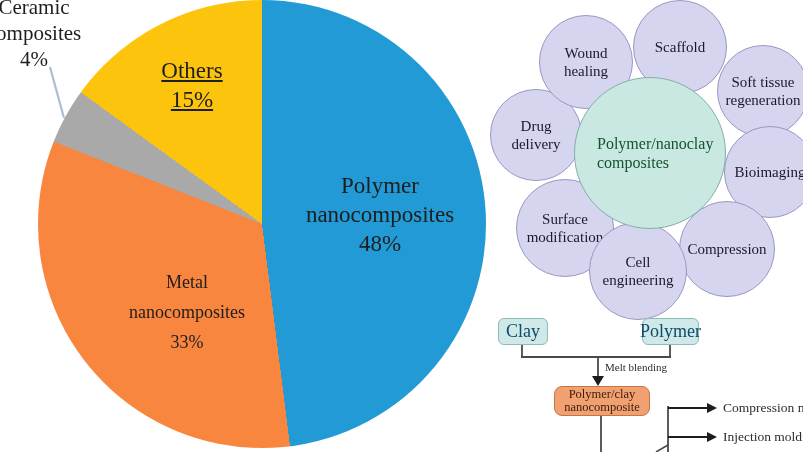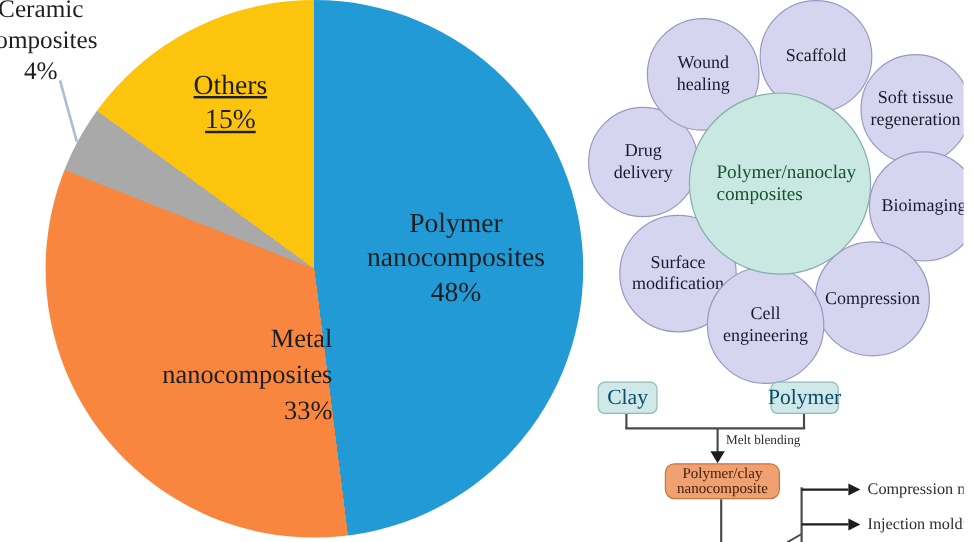--- a/index.html
+++ b/index.html
@@ -9,21 +9,21 @@
   }
   
   #pie{
     position:absolute;left:38px;top:0;width:448px;height:448px;border-radius:50%;
   }
   .pie-label{position:absolute;text-align:center;color:#1e1e1e;}
   .pie-label div{white-space:nowrap;}
   #lbl-ceramic{left:-66px;top:-6px;width:200px;font-size:21px;line-height:26px;}
   #lbl-others{left:112px;top:56px;width:160px;font-size:23px;line-height:29px;text-decoration:underline;}
   #lbl-polymer{left:290px;top:171px;width:180px;font-size:23px;line-height:29px;}
-  #lbl-metal{left:97px;top:267px;width:180px;font-size:22px;line-height:30px;text-align:right;}
+  #lbl-metal{left:97px;top:267px;width:180px;font-size:18px;line-height:30px;}
   
   .petal{
     position:absolute;border-radius:50%;background:#d5d5f0;border:1px solid #9b97c2;
     display:flex;flex-direction:column;align-items:center;justify-content:center;
     font-size:15px;line-height:18px;color:#19192b;text-align:right;box-sizing:border-box;
   }
   .petal div{white-space:nowrap;}
   #p-drug{left:490px;top:89px;width:92px;height:92px;}
   #p-wound{left:539px;top:15px;width:94px;height:94px;}
   #p-scaffold{left:633px;top:0px;width:94px;height:94px;}

